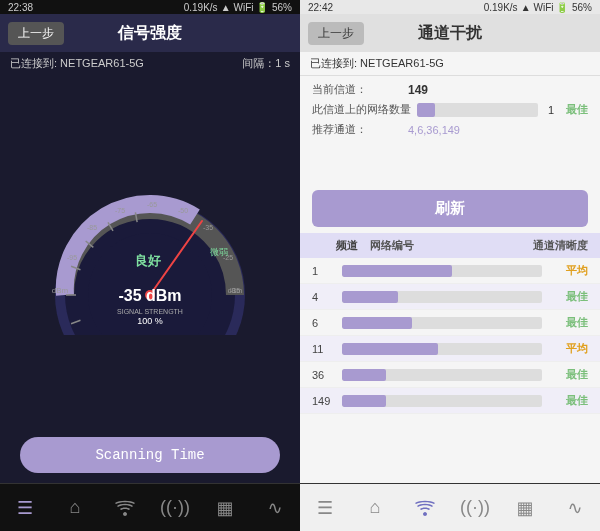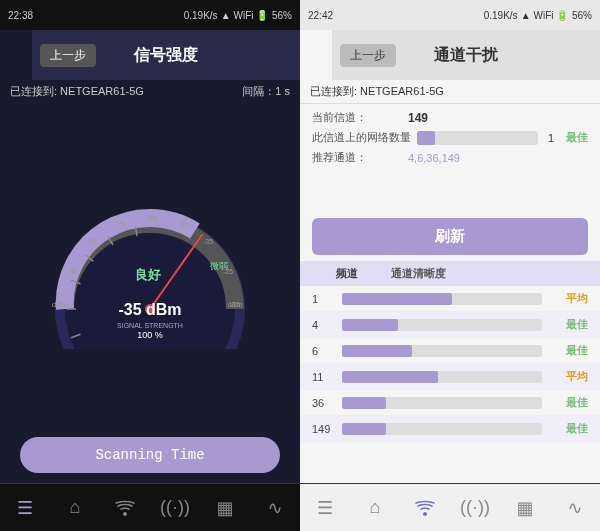--- a/index.html
+++ b/index.html
@@ -19,43 +19,42 @@
       height: 531px;
       background: #1a1a2e;
       display: flex;
       flex-direction: column;
       color: #fff;
       position: relative;
     }
 
     
     .status-bar {
-      height: 30px;
+      height: 14px;
       background: #111;
       display: flex;
       align-items: center;
       justify-content: space-between;
       padding: 0 8px;
       font-size: 10px;
       color: #ccc;
       flex-shrink: 0;
     }
     .status-bar .left { display: flex; align-items: center; gap: 4px; }
     .status-bar .right { display: flex; align-items: center; gap: 3px; }
 
     
     .header {
       background: #2a2a4a;
-      height: 50px;
+      height: 38px;
       display: flex;
       align-items: center;
       justify-content: center;
       position: relative;
       flex-shrink: 0;
-      margin-left: 32px;
     }
     .header .back-btn {
       position: absolute;
       left: 8px;
       background: #555;
       color: #fff;
       border: none;
       border-radius: 4px;
       padding: 3px 10px;
       font-size: 12px;
@@ -409,20 +408,21 @@
       <span class="recommended">4,6,36,149</span>
     </div>
   </div>
 
   <div class="refresh-btn-wrap">
     <button class="refresh-btn">刷新</button>
   </div>
 
   <div class="table-header">
     <div class="col-ch">频道</div>
+    <div class="col-net">网络编号</div>
     <div class="col-clarity">通道清晰度</div>
   </div>
 
   <div class="channel-table" id="channel-table">
   <div class="table-row-item">
       <div class="col-ch">1</div>
       <div class="col-net">
         <div class="net-bar-wrap">
           <div class="net-bar" style="width:55%;"></div>
         </div>

